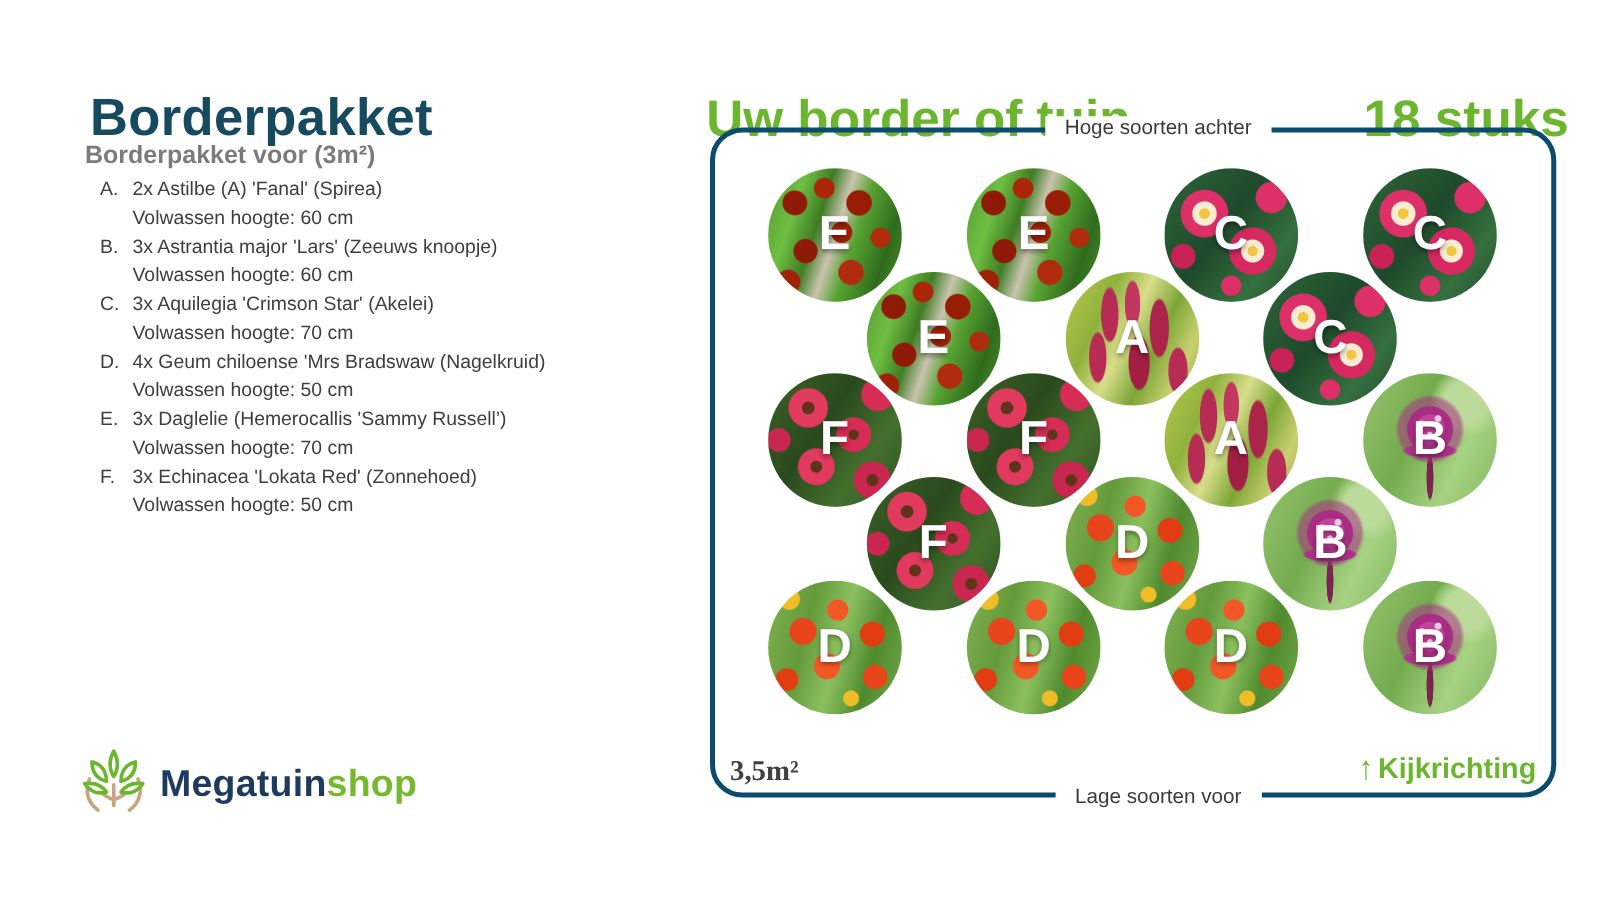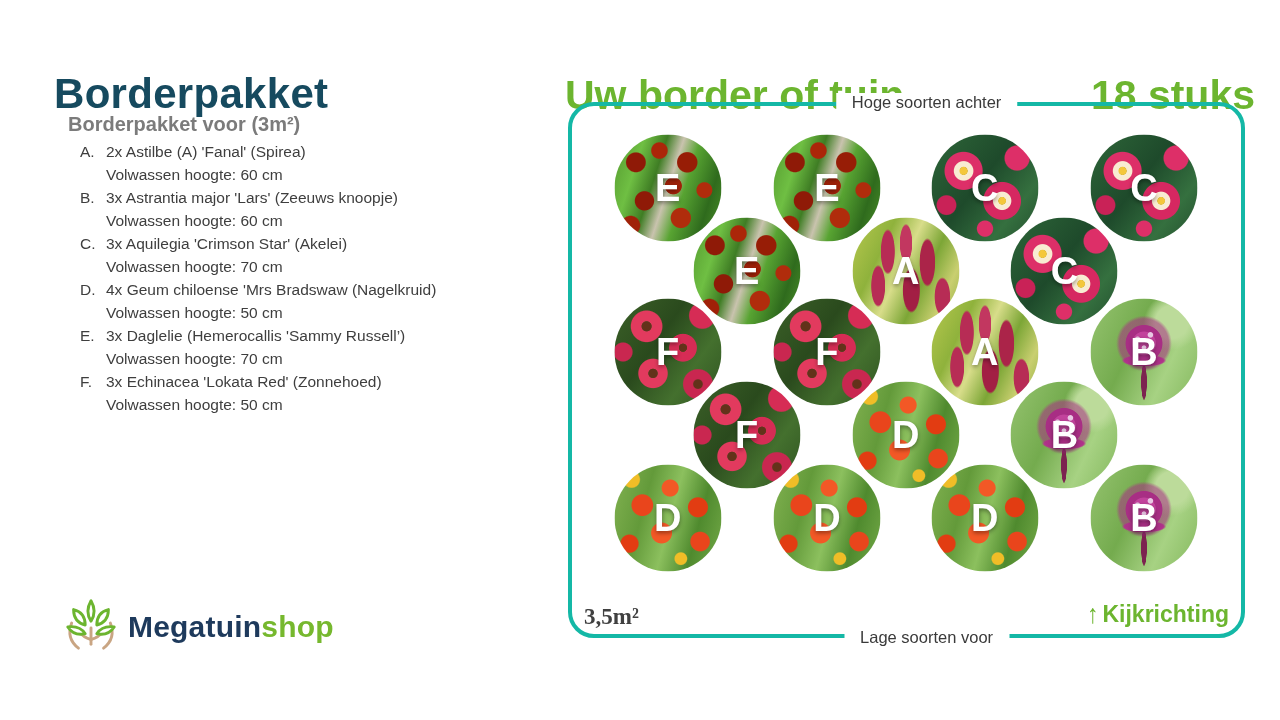--- a/index.html
+++ b/index.html
@@ -1,36 +1,36 @@
 <!DOCTYPE html>
 <html><head>
 <meta charset="utf-8">
 <style>
   html,body{margin:0;padding:0;background:#ffffff;}
   .page{position:relative;width:1280px;height:720px;background:#fff;overflow:hidden;
         font-family:"Liberation Sans",sans-serif;}
 
   
-  .page-title{position:absolute;left:54px;top:42px;font-size:42px;font-weight:bold;
+  .page-title{position:absolute;left:72px;top:42px;font-size:42px;font-weight:bold;
               color:#164a5f;letter-spacing:.3px;}
   .package-subtitle{position:absolute;left:68px;top:96px;font-size:20px;font-weight:bold;
               color:#7b7b7b;}
   .plant-list{position:absolute;left:80px;top:140px;width:460px;margin:0;padding:0;
               list-style:none;color:#3e3e3e;font-size:15.5px;line-height:23px;}
   .plant-list li{display:grid;grid-template-columns:26px 1fr;}
   .plant-list .plant-letter{grid-row:1 / span 2;}
   .logo{position:absolute;left:62px;top:596px;display:flex;align-items:center;gap:8px;}
   .logo-text{font-size:30px;font-weight:bold;color:#1e3a5c;letter-spacing:.2px;}
   .logo-text .logo-green{color:#76b82e;}
 
   
   .diagram-title{position:absolute;left:565px;top:44px;width:690px;display:flex;
               justify-content:space-between;color:#6cb52f;font-weight:bold;font-size:41px;margin-top:28px;}
   .board{position:absolute;left:568px;top:102px;width:677px;height:536px;
-              border:4px solid #14b8a6;border-radius:26px;box-sizing:border-box;}
+              border:4px solid #0c4a6e;border-radius:26px;box-sizing:border-box;}
   .board-label{position:absolute;left:53%;transform:translateX(-50%);background:#fff;
               padding:0 16px;font-size:16.5px;color:#3a3a3a;white-space:nowrap;}
   .board-label.top{top:-13px;}
   .board-label.bottom{bottom:-13px;}
   .area-label{position:absolute;left:12px;bottom:4px;font-size:23px;font-weight:bold;color:#404040;font-family:Liberation Serif, serif;}
   .direction{position:absolute;right:12px;bottom:6px;font-size:23px;font-weight:bold;color:#6cb52f;margin-left:45px;}
   .direction .arrow{display:inline-block;transform:scaleY(1.15);margin-right:4px;}
 
   
   .circle{position:absolute;width:107px;height:107px;border-radius:50%;

